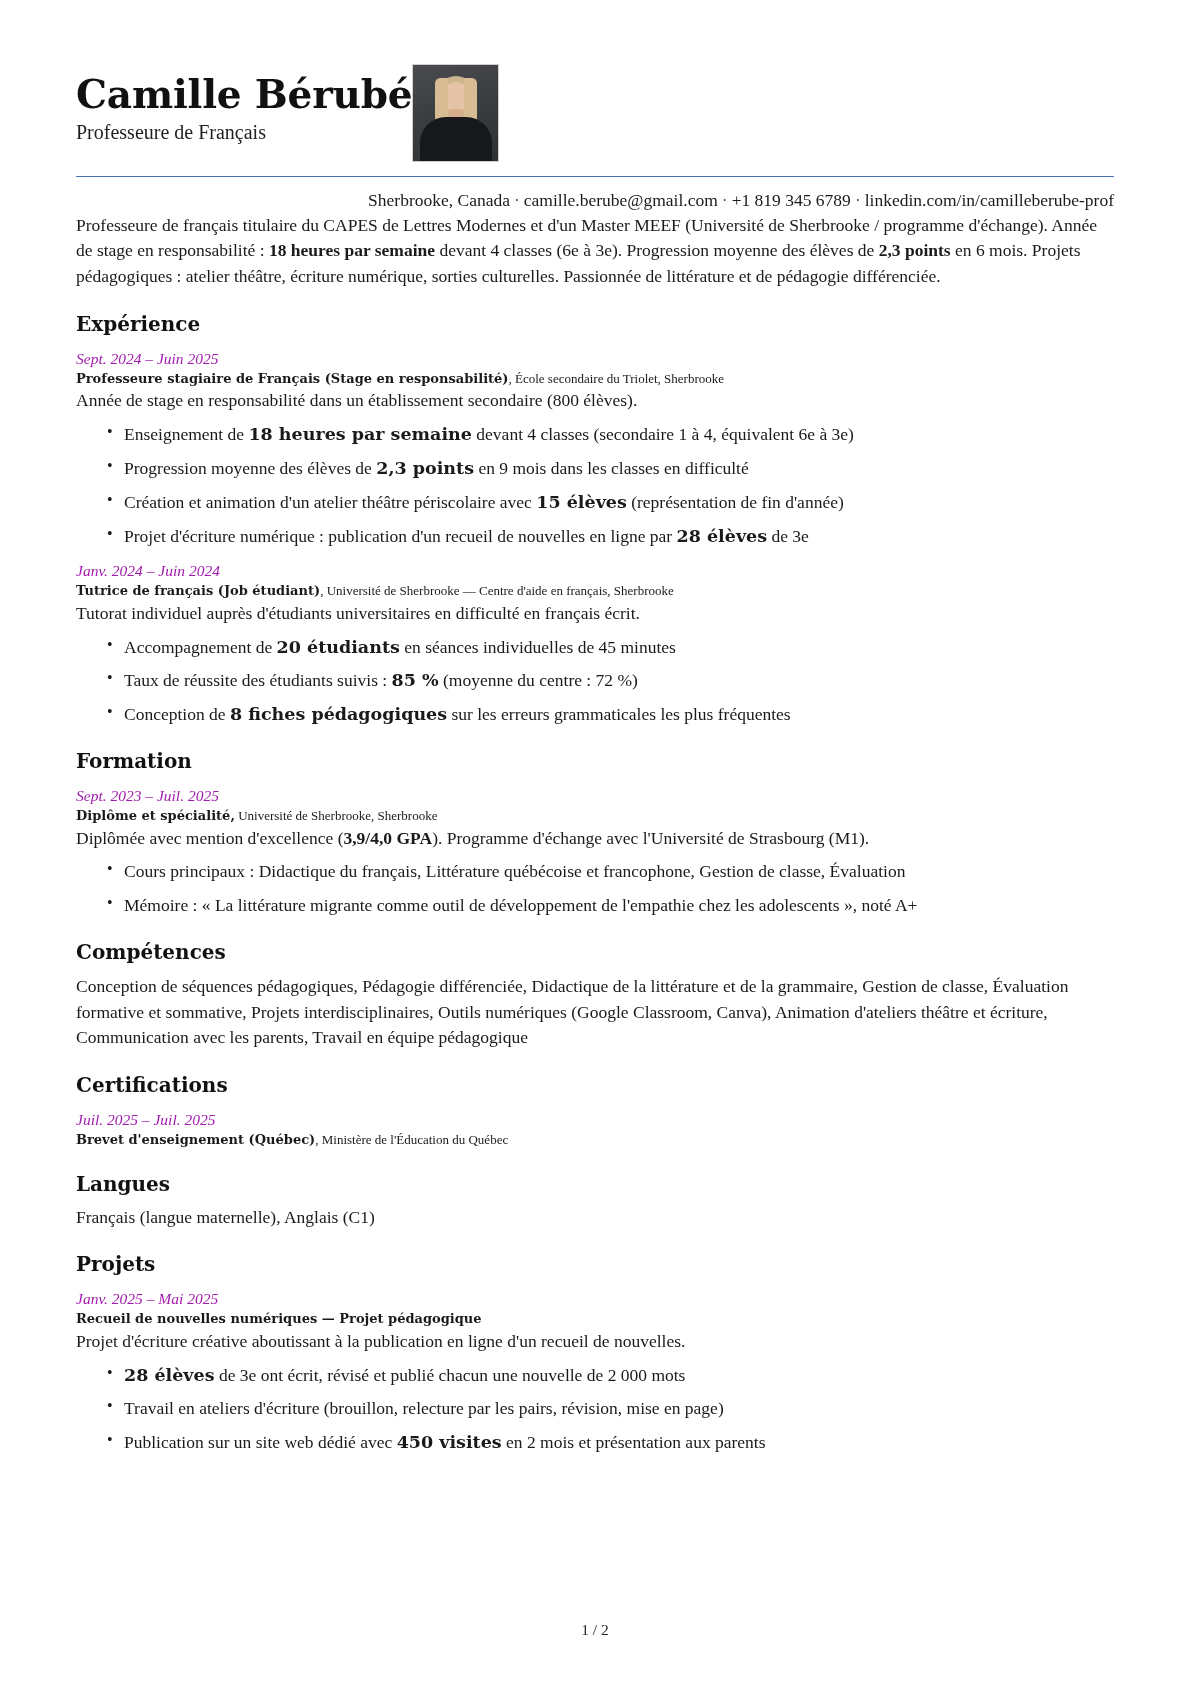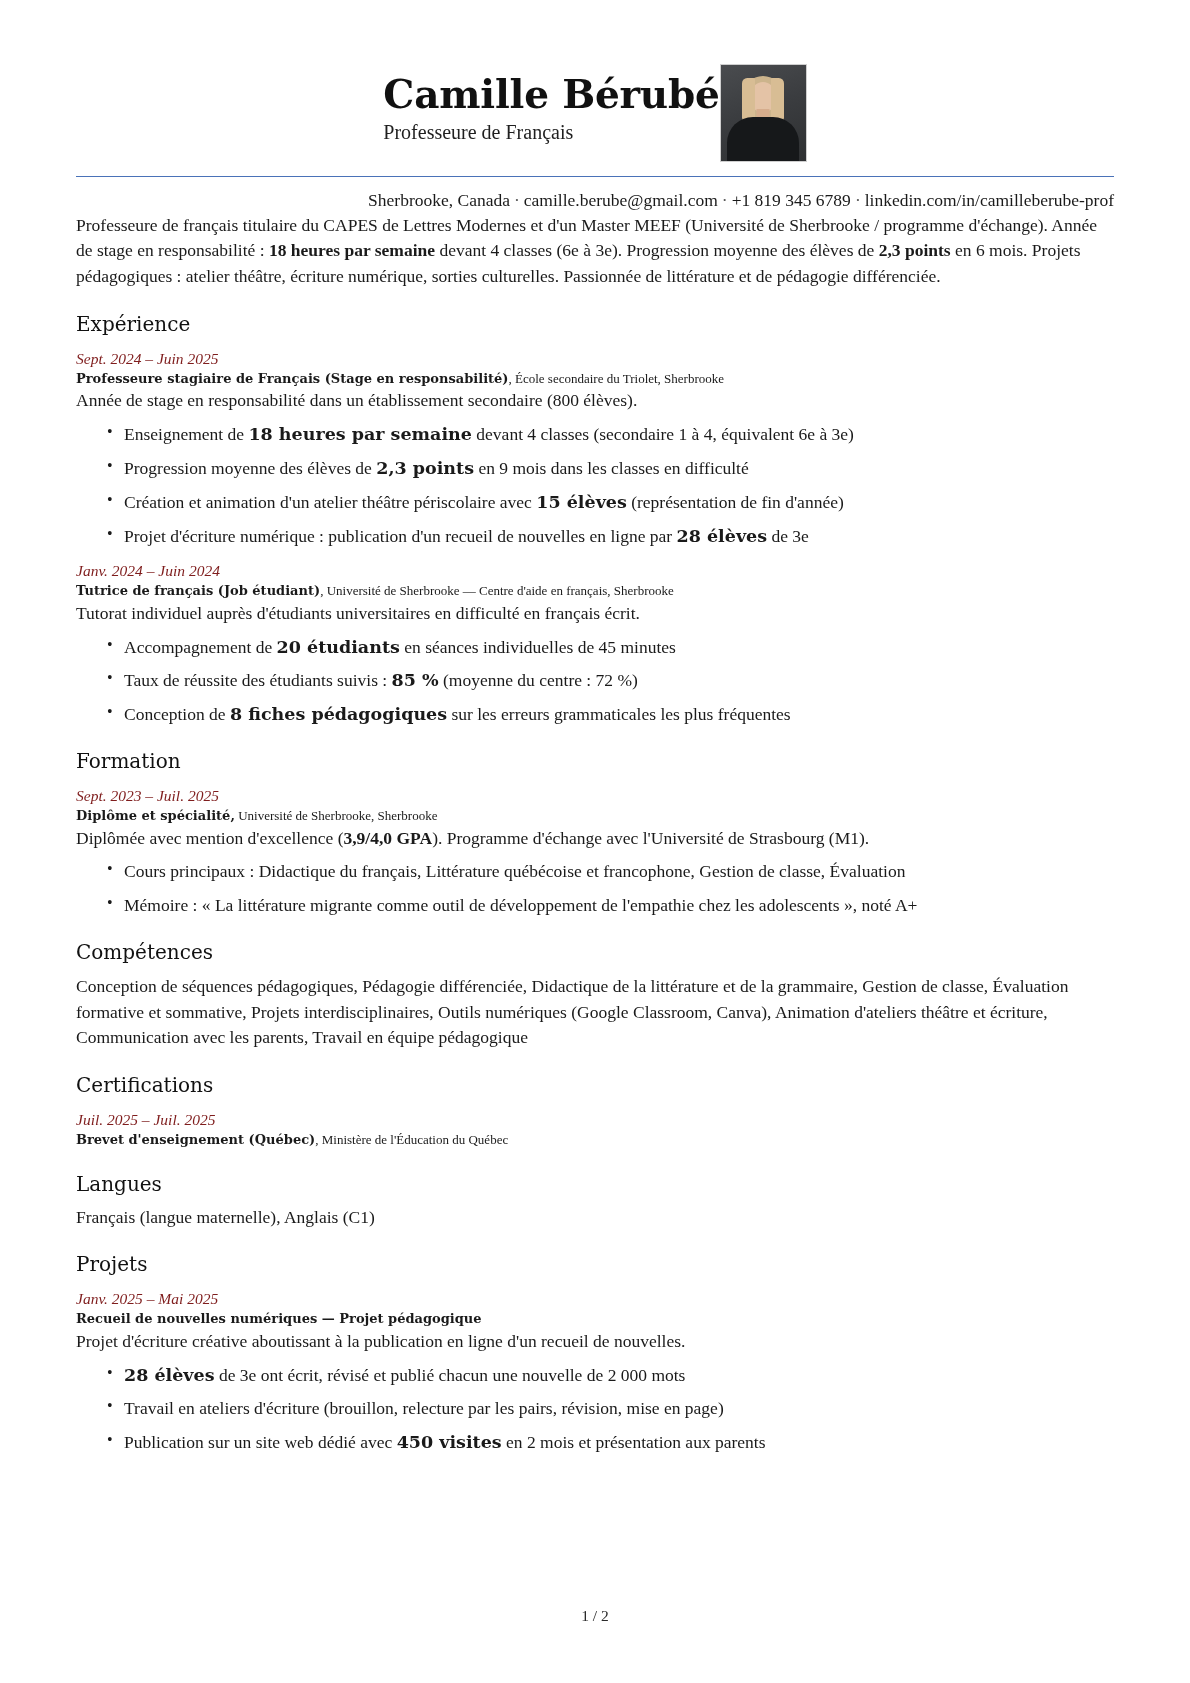--- a/index.html
+++ b/index.html
@@ -21,21 +21,21 @@
     height: 1683px;
     box-sizing: border-box;
     padding: 62px 76px 0 76px;
   }
 
   
   .header {
     position: relative;
     display: flex;
     align-items: flex-start;
-    justify-content: center;
+    justify-content: flex-start;
   }
   .header-left { padding-top: 12px; }
   .name {
     font-family: "DejaVu Serif", "Liberation Serif", serif;
     font-weight: bold;
     font-size: 39px;
     line-height: 1.06;
     letter-spacing: -0.2px;
     margin: 0 0 5px 0;
     color: #111111;
@@ -140,33 +140,33 @@
 
   
   .summary {
     font-size: 17.5px;
     line-height: 1.47;
     text-align: left;
   }
   .section { margin-top: 22px; }
   .section-title {
     font-family: "DejaVu Serif", "Liberation Serif", serif;
-    font-weight: normal;
+    font-weight: bold;
     font-size: 20px;
     line-height: 1.2;
     margin: 0 0 3px 0;
     color: #111111;
   }
   .entry { margin-top: 13px; }
   .entry:first-of-type { margin-top: 10px; }
   .date {
     font-style: italic;
     font-size: 15.5px;
     line-height: 1.35;
-    color: #7f1d1d;
+    color: #a21caf;
   }
   .entry-head {
     font-size: 13px;
     line-height: 1.42;
   }
   .entry-head b {
     font-family: "DejaVu Serif", "Liberation Serif", serif;
     font-weight: bold;
   }
   .entry-desc {
@@ -202,21 +202,21 @@
     font-size: 17.5px;
     line-height: 1.47;
     margin-top: 10px;
   }
   .para-lang { margin-top: 9px; }
 
   .footer {
     position: absolute;
     left: 0;
     right: 0;
-    bottom: 58px;
+    bottom: 44px;
     text-align: center;
     font-size: 15.5px;
     color: #2a2a2a;
   }
   b { font-weight: bold; }
 </style>
 </head>
 <body>
 
 <div class="page">

